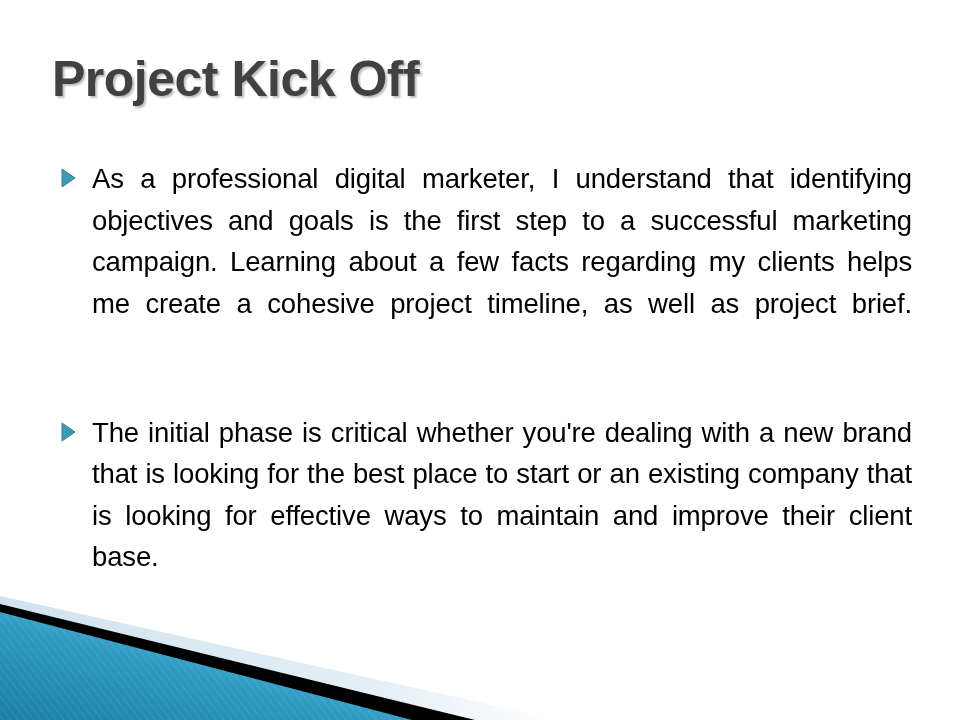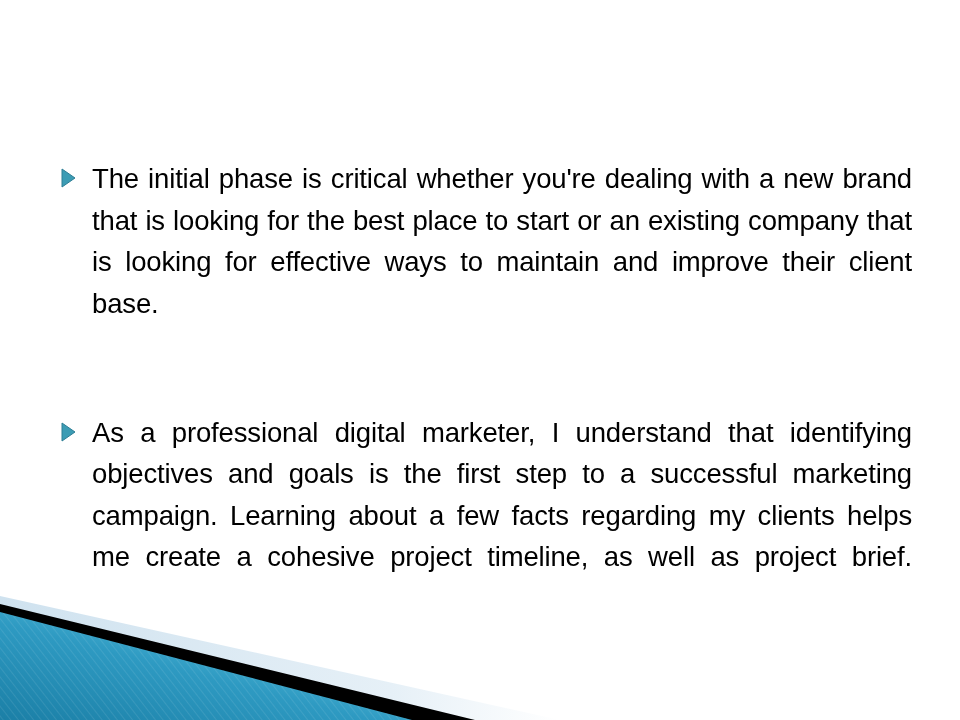--- a/index.html
+++ b/index.html
@@ -91,39 +91,40 @@
     display: block;
     width: 620px;
     height: 130px;
   }
 </style>
 </head>
 <body>
 
 <div class="slide">
 
+  <div class="slide-title">Project Kick Off</div>
 
   <div class="body-area">
 
     <div class="bullet-row">
       <span class="bullet-marker">
         <svg width="20" height="22" viewBox="0 0 20 22" xmlns="http://www.w3.org/2000/svg">
           <polygon points="4,2 17,11 4,20" fill="#3C9CB4" stroke="#2E7E95" stroke-width="1"></polygon>
         </svg>
       </span>
-      <div class="bullet-text">The initial phase is critical whether you're dealing with a new brand that is looking for the best place to start or an existing company that is looking for effective ways to maintain and improve their client base.</div>
+      <div class="bullet-text">As a professional digital marketer, I understand that identifying objectives and goals is the first step to a successful marketing campaign. Learning about a few facts regarding my clients helps me create a cohesive project timeline, as well as project brief.</div>
     </div>
 
     <div class="bullet-row">
       <span class="bullet-marker">
         <svg width="20" height="22" viewBox="0 0 20 22" xmlns="http://www.w3.org/2000/svg">
           <polygon points="4,2 17,11 4,20" fill="#3C9CB4" stroke="#2E7E95" stroke-width="1"></polygon>
         </svg>
       </span>
-      <div class="bullet-text">As a professional digital marketer, I understand that identifying objectives and goals is the first step to a successful marketing campaign. Learning about a few facts regarding my clients helps me create a cohesive project timeline, as well as project brief.</div>
+      <div class="bullet-text">The initial phase is critical whether you're dealing with a new brand that is looking for the best place to start or an existing company that is looking for effective ways to maintain and improve their client base.</div>
     </div>
 
   </div>
 
   <div class="corner-art">
     <svg viewBox="0 0 620 130" xmlns="http://www.w3.org/2000/svg" preserveAspectRatio="none">
       <defs>
         <linearGradient id="tealGrad" x1="0" y1="1" x2="1" y2="0">
           <stop offset="0%" stop-color="#1B7FA6"></stop>
           <stop offset="45%" stop-color="#2E9AC2"></stop>

